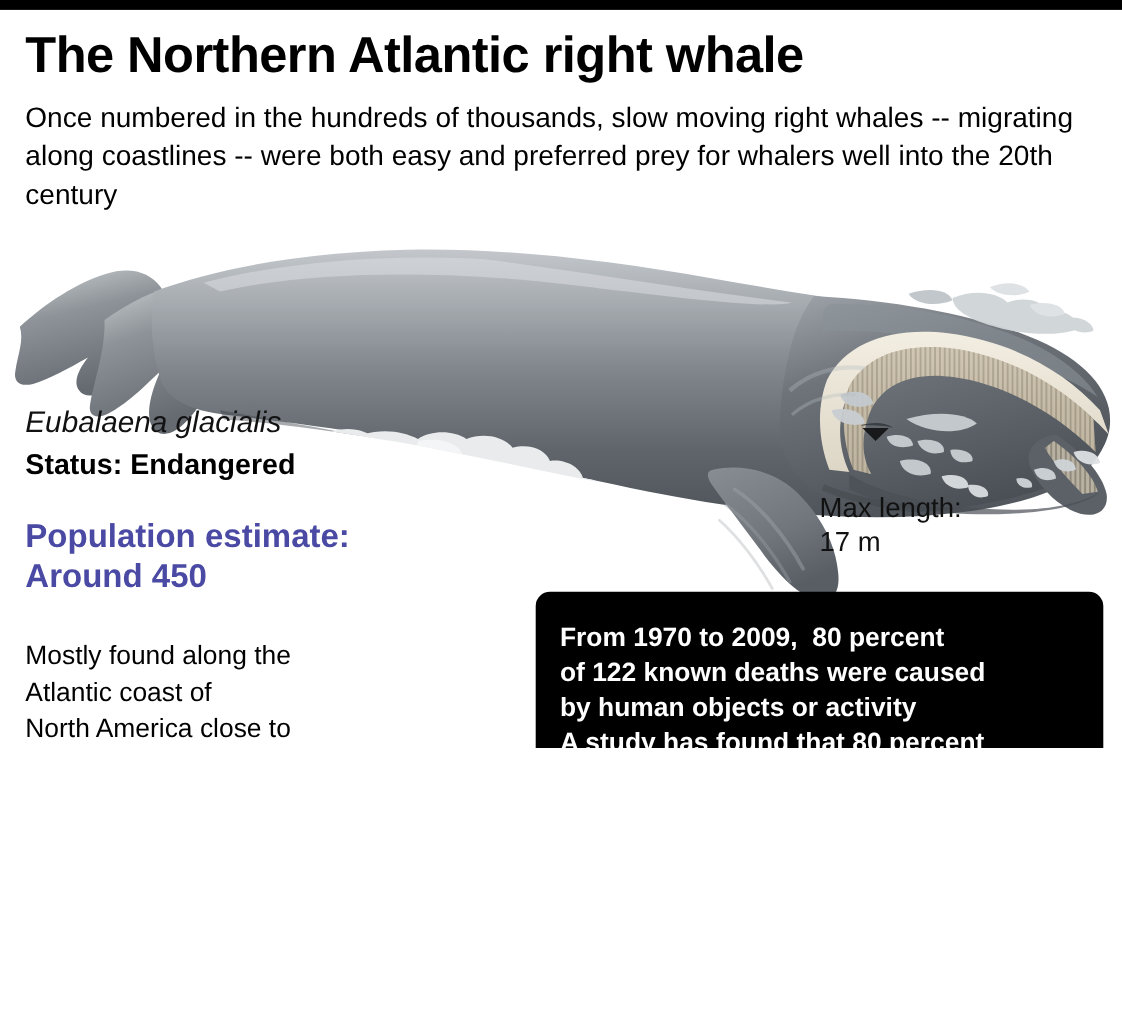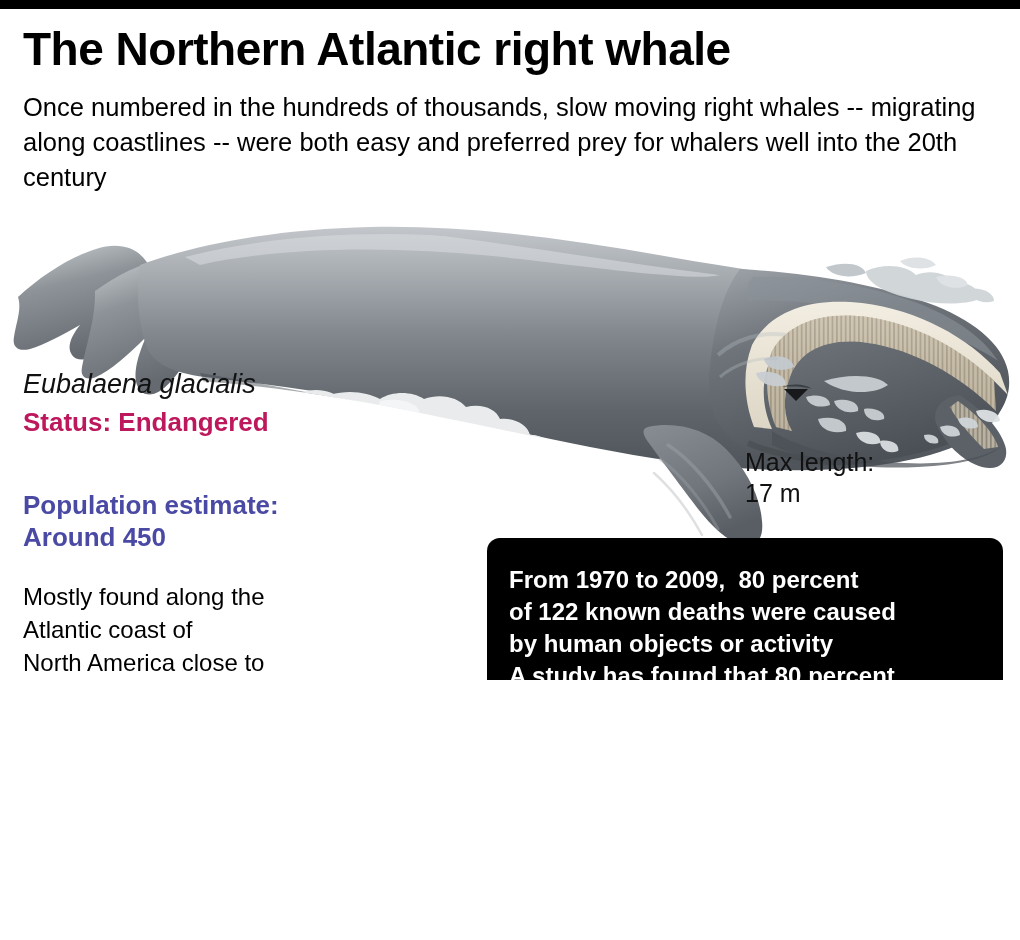--- a/index.html
+++ b/index.html
@@ -66,33 +66,32 @@
     font-style: italic;
     color: #111111;
     white-space: nowrap;
   }
   .status {
     position: absolute;
     left: 23px;
     top: 407px;
     font-size: 26px;
     font-weight: bold;
-    color: #be185d;
+    color: #000000;
     white-space: nowrap;
   }
   .pop-label {
     position: absolute;
     left: 23px;
     top: 470px;
-    font-size: 26px;
+    font-size: 30px;
     font-weight: bold;
     color: #4a4aa5;
     line-height: 1.22;
     white-space: nowrap;
-    margin-top: 20px;
   }
   .maxlen {
     position: absolute;
     left: 745px;
     top: 447px;
     font-size: 25px;
     color: #111111;
     line-height: 1.24;
     white-space: nowrap;
   }

